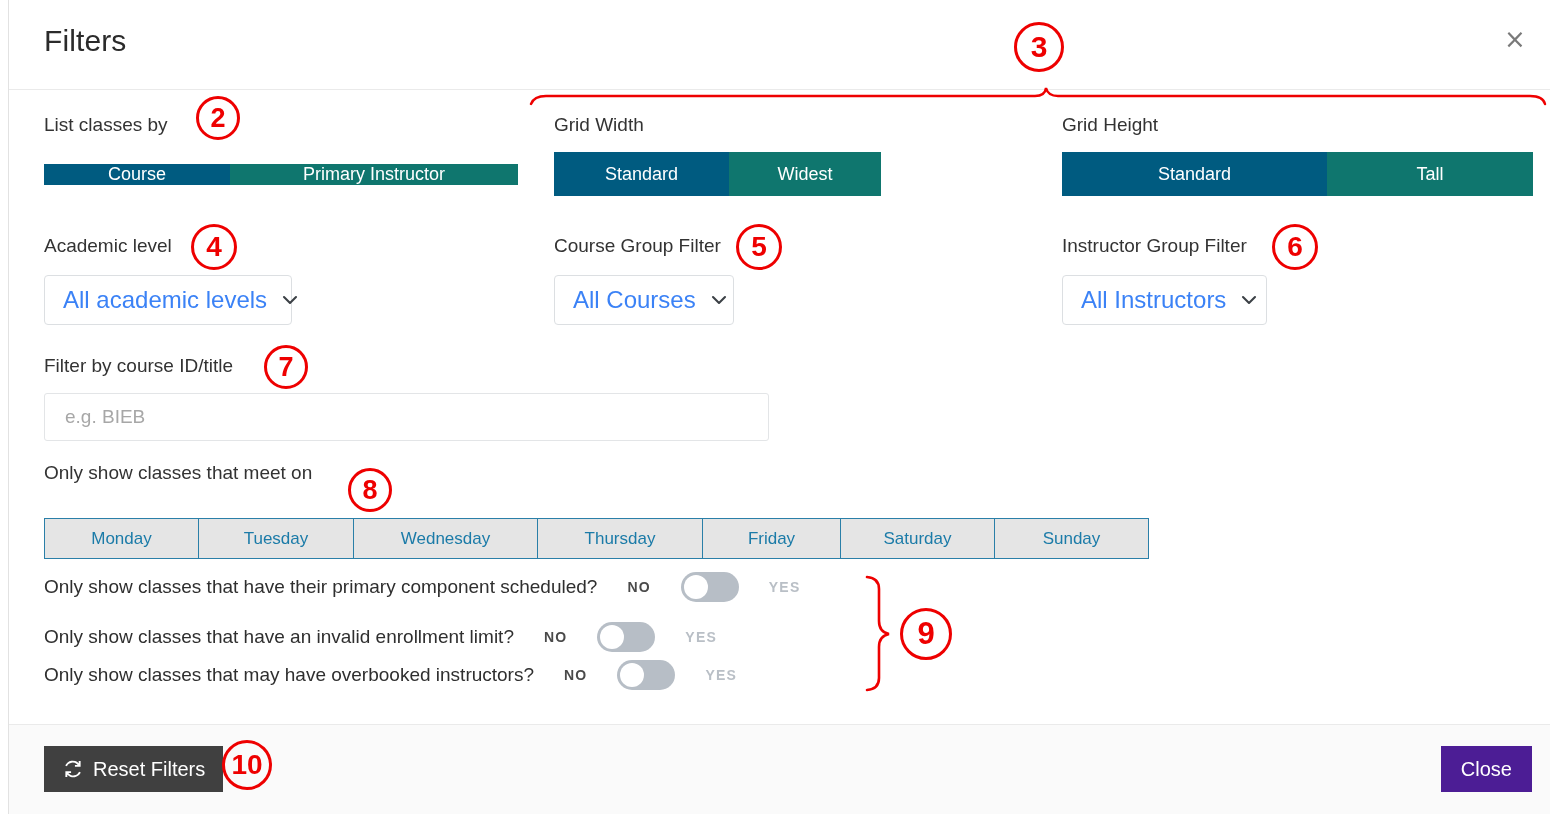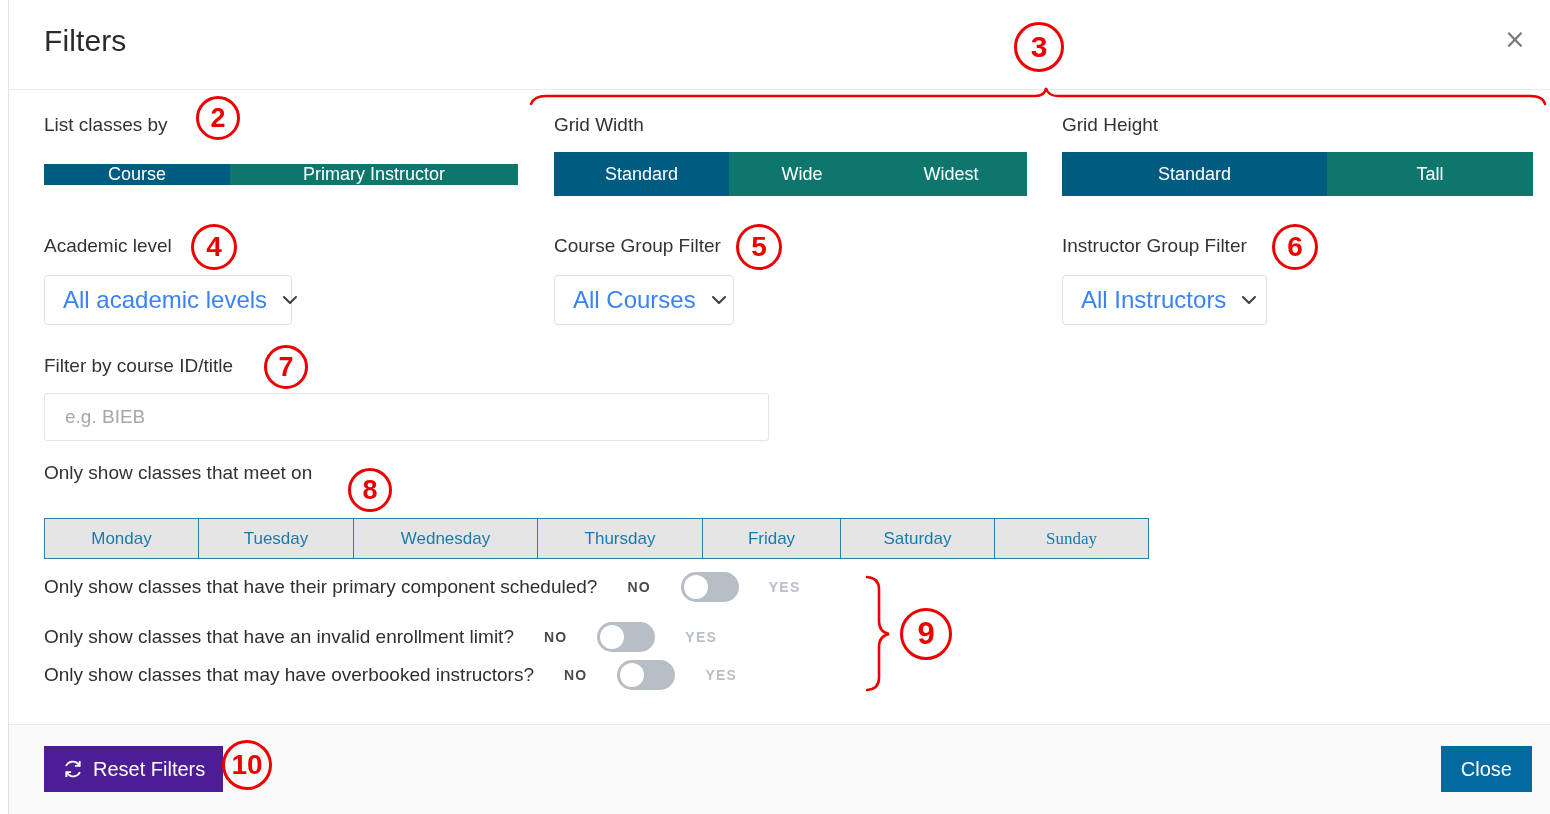--- a/index.html
+++ b/index.html
@@ -141,21 +141,21 @@
   .daygroup .day {
     display: flex;
     align-items: center;
     justify-content: center;
     font-size: 17px;
     color: #1b7ba8;
     cursor: pointer;
     border-right: 1px solid #2a7fa8;
     user-select: none;
   }
-  .daygroup .day:last-child { border-right: 0; font-family: Liberation Serif, serif; }
+  .daygroup .day:last-child { border-right: 0; }
 
   
   .togglerow {
     position: absolute;
     display: flex;
     align-items: center;
     white-space: nowrap;
   }
   .togglerow .tlabel {
     font-size: 19px;
@@ -190,37 +190,37 @@
     left: 9px; right: 0; bottom: 0;
     height: 90px;
     background: #fafafa;
     border-top: 1px solid #eaeaea;
   }
   .btn-reset {
     position: absolute;
     left: 35px; top: 21px;
     height: 46px;
     padding: 0 18px;
-    background: #4c1d95;
+    background: #404040;
     color: #ffffff;
     border: 0;
     font-family: "Liberation Sans", sans-serif;
     font-size: 20px;
     display: flex;
     align-items: center;
     gap: 9px;
     cursor: pointer;
   }
   .btn-reset svg { display: block; }
   .btn-close {
     position: absolute;
     right: 18px; top: 21px;
     height: 46px;
     padding: 12px 20px;
-    background: #0369a1;
+    background: #4c1d95;
     color: #ffffff;
     border: 0;
     font-family: "Liberation Sans", sans-serif;
     font-size: 20px;
     cursor: pointer;
   }
 
   
   .anno {
     position: absolute;
@@ -260,21 +260,20 @@
     <div class="fieldlabel" style="left:545px; top:24px;">Grid Width</div>
     <div class="fieldlabel" style="left:1053px; top:24px;">Grid Height</div>
 
     <div class="seg" style="left:35px; top:62px;align-items:center;">
       <div class="segbtn active" style="width:186px;">Course</div>
       <div class="segbtn" style="width:288px;">Primary Instructor</div>
     </div>
 
     <div class="seg" style="left:545px; top:62px;">
       <div class="segbtn active" style="width:175px;">Standard</div>
-      <div class="segbtn" style="width:146px;">Wide</div>
       <div class="segbtn" style="width:152px;">Widest</div>
     </div>
 
     <div class="seg" style="left:1053px; top:62px;">
       <div class="segbtn active" style="width:265px;">Standard</div>
       <div class="segbtn" style="width:206px;">Tall</div>
     </div>
 
     <div class="fieldlabel" style="left:35px; top:145px;">Academic level</div>
     <div class="fieldlabel" style="left:545px; top:145px;">Course Group Filter</div>

